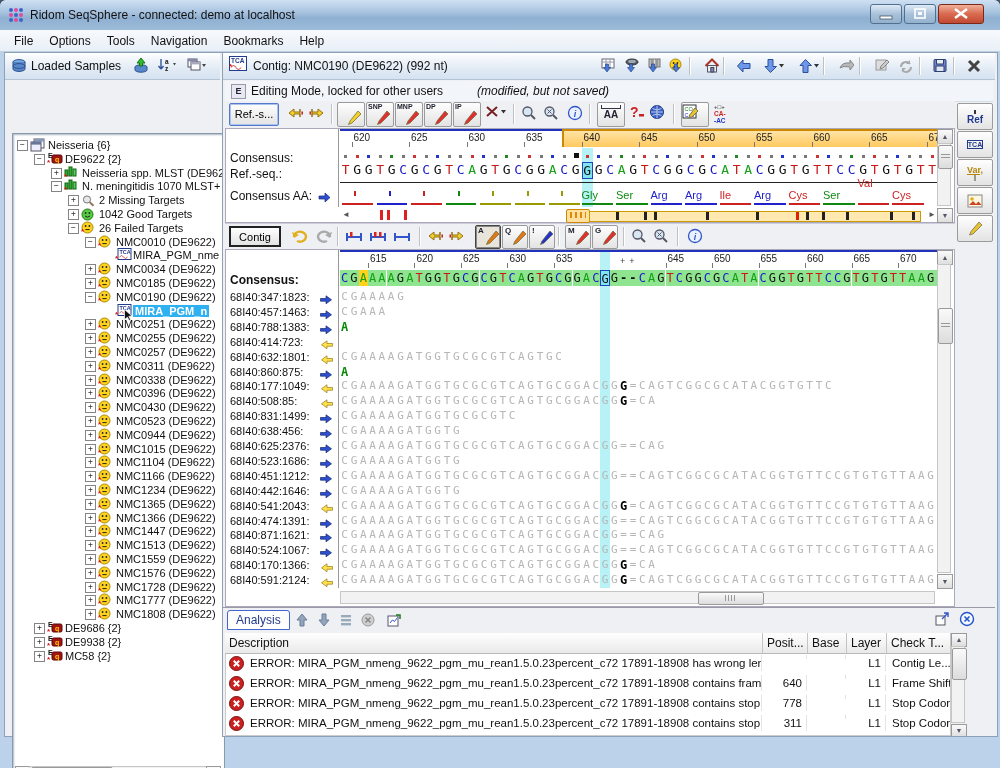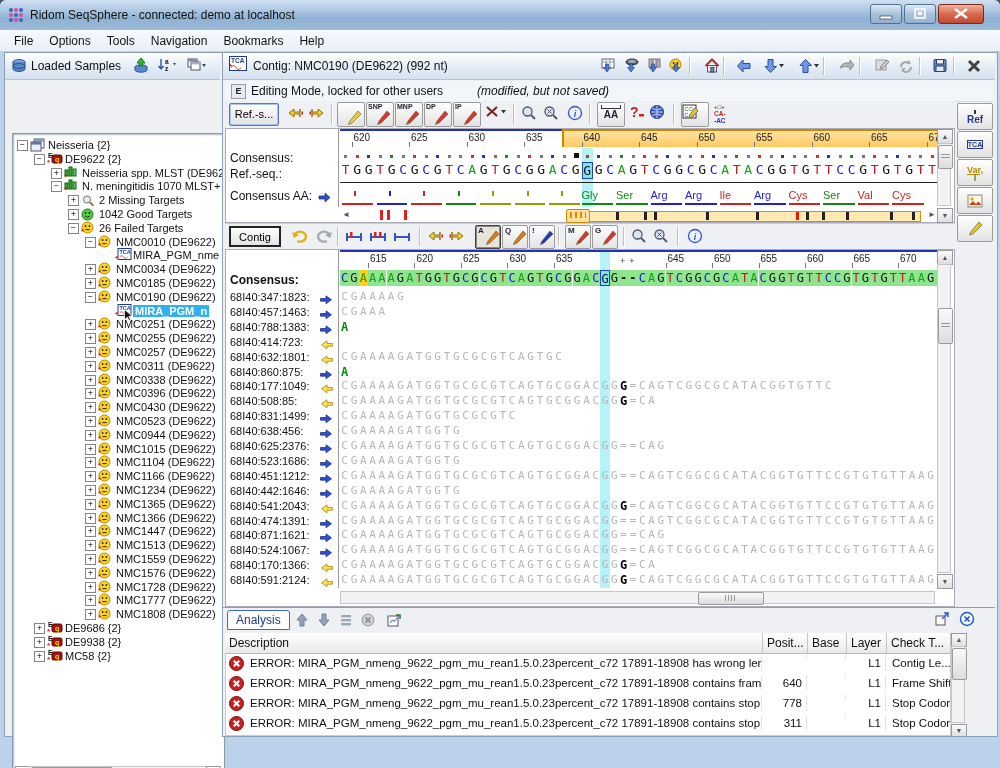--- a/index.html
+++ b/index.html
@@ -120,21 +120,21 @@
       </div>
     <div id="tree-box" class="abs">
         <div class="abs" style="left: 0px; top: 4px; width: 209px; height: 14px;">
           <div class="expander abs" style="left: 4px; top: 2px;">−</div>
           <div class="abs" style="left: 17px; top: 0px; height: 14px;"><svg width="15" height="14" viewBox="0 0 15 14" xmlns="http://www.w3.org/2000/svg">
               <rect x="4" y="1" width="10" height="9" fill="#fff" stroke="#556"></rect>
               <rect x="4" y="1" width="10" height="2.6" fill="#8899bb"></rect>
               <rect x="1" y="4" width="10" height="9" fill="#eef" stroke="#556"></rect>
               <rect x="1" y="4" width="10" height="2.6" fill="#667799"></rect>
             </svg></div>
-          <div class="tree-label abs" style="left: 35px; top: 1px;">Neisseria {2}</div>
+          <div class="tree-label abs" style="left: 35px; top: 1px;">Neisseria {6}</div>
         </div>
         <div class="abs" style="left: 0px; top: 17.8px; width: 209px; height: 14px;">
           <div class="expander abs" style="left: 21px; top: 2px;">−</div>
           <div class="abs" style="left: 34px; top: 0px; height: 14px;"><svg width="16" height="14" viewBox="0 0 16 14" xmlns="http://www.w3.org/2000/svg">
               <text x="1" y="6" font-size="7" font-weight="bold" fill="#111">E</text>
               <rect x="5" y="3" width="10" height="8" rx="1.5" fill="#a11212" stroke="#5a0808"></rect>
               <text x="8" y="10" font-size="7" fill="#ffd200" font-weight="bold">q</text>
               <text x="0" y="13" font-size="8" fill="#dd1111" font-weight="bold">*</text>
             </svg></div>
           <div class="tree-label abs" style="left: 52px; top: 1px;">DE9622 {2}</div>
@@ -911,21 +911,21 @@
           <div class="aalabel" style="left: 345px; top: 60px; width: 34.5px; text-align: left; color: rgb(34, 34, 204);">Arg</div>
           <div class="abs" style="left: 345px; top: 74px; width: 31.5px; height: 2px; background: rgb(34, 34, 204);"></div>
           <div class="aalabel" style="left: 379.5px; top: 60px; width: 34.5px; text-align: left; color: rgb(204, 34, 34);">Ile</div>
           <div class="abs" style="left: 379.5px; top: 74px; width: 31.5px; height: 2px; background: rgb(204, 34, 34);"></div>
           <div class="aalabel" style="left: 414px; top: 60px; width: 34.5px; text-align: left; color: rgb(34, 34, 204);">Arg</div>
           <div class="abs" style="left: 414px; top: 74px; width: 31.5px; height: 2px; background: rgb(34, 34, 204);"></div>
           <div class="aalabel" style="left: 448.5px; top: 60px; width: 34.5px; text-align: left; color: rgb(204, 34, 34);">Cys</div>
           <div class="abs" style="left: 448.5px; top: 74px; width: 31.5px; height: 2px; background: rgb(204, 34, 34);"></div>
           <div class="aalabel" style="left: 483px; top: 60px; width: 34.5px; text-align: left; color: rgb(17, 136, 17);">Ser</div>
           <div class="abs" style="left: 483px; top: 74px; width: 31.5px; height: 2px; background: rgb(17, 136, 17);"></div>
-          <div class="aalabel" style="left: 517.5px; top: 60px; width: 34.5px; text-align: left; color: rgb(204, 34, 34);">Val</div>
+          <div class="aalabel" style="left: 517.5px; top: 48px; width: 34.5px; text-align: left; color: rgb(204, 34, 34);">Val</div>
           <div class="abs" style="left: 517.5px; top: 74px; width: 31.5px; height: 2px; background: rgb(204, 34, 34);"></div>
           <div class="aalabel" style="left: 552px; top: 60px; width: 34.5px; text-align: left; color: rgb(204, 34, 34);">Cys</div>
           <div class="abs" style="left: 552px; top: 74px; width: 31.5px; height: 2px; background: rgb(204, 34, 34);"></div>
         </div>
         <div class="abs" style="left: 114px; top: 80px; width: 600px; height: 13px;">
           <div class="abs" style="left: 2px; top: 1px; font-size: 8px; color: rgb(85, 85, 85);">◄</div>
           <div class="abs" style="left: 588px; top: 1px; font-size: 8px; color: rgb(85, 85, 85);">►</div>
           <div class="abs" style="left: 40px; top: 1px; width: 2.5px; height: 10px; background: rgb(224, 32, 32);"></div>
           <div class="abs" style="left: 47px; top: 1px; width: 2.5px; height: 10px; background: rgb(224, 32, 32);"></div>
           <div class="abs" style="left: 64px; top: 1px; width: 2.5px; height: 10px; background: rgb(224, 32, 32);"></div>

